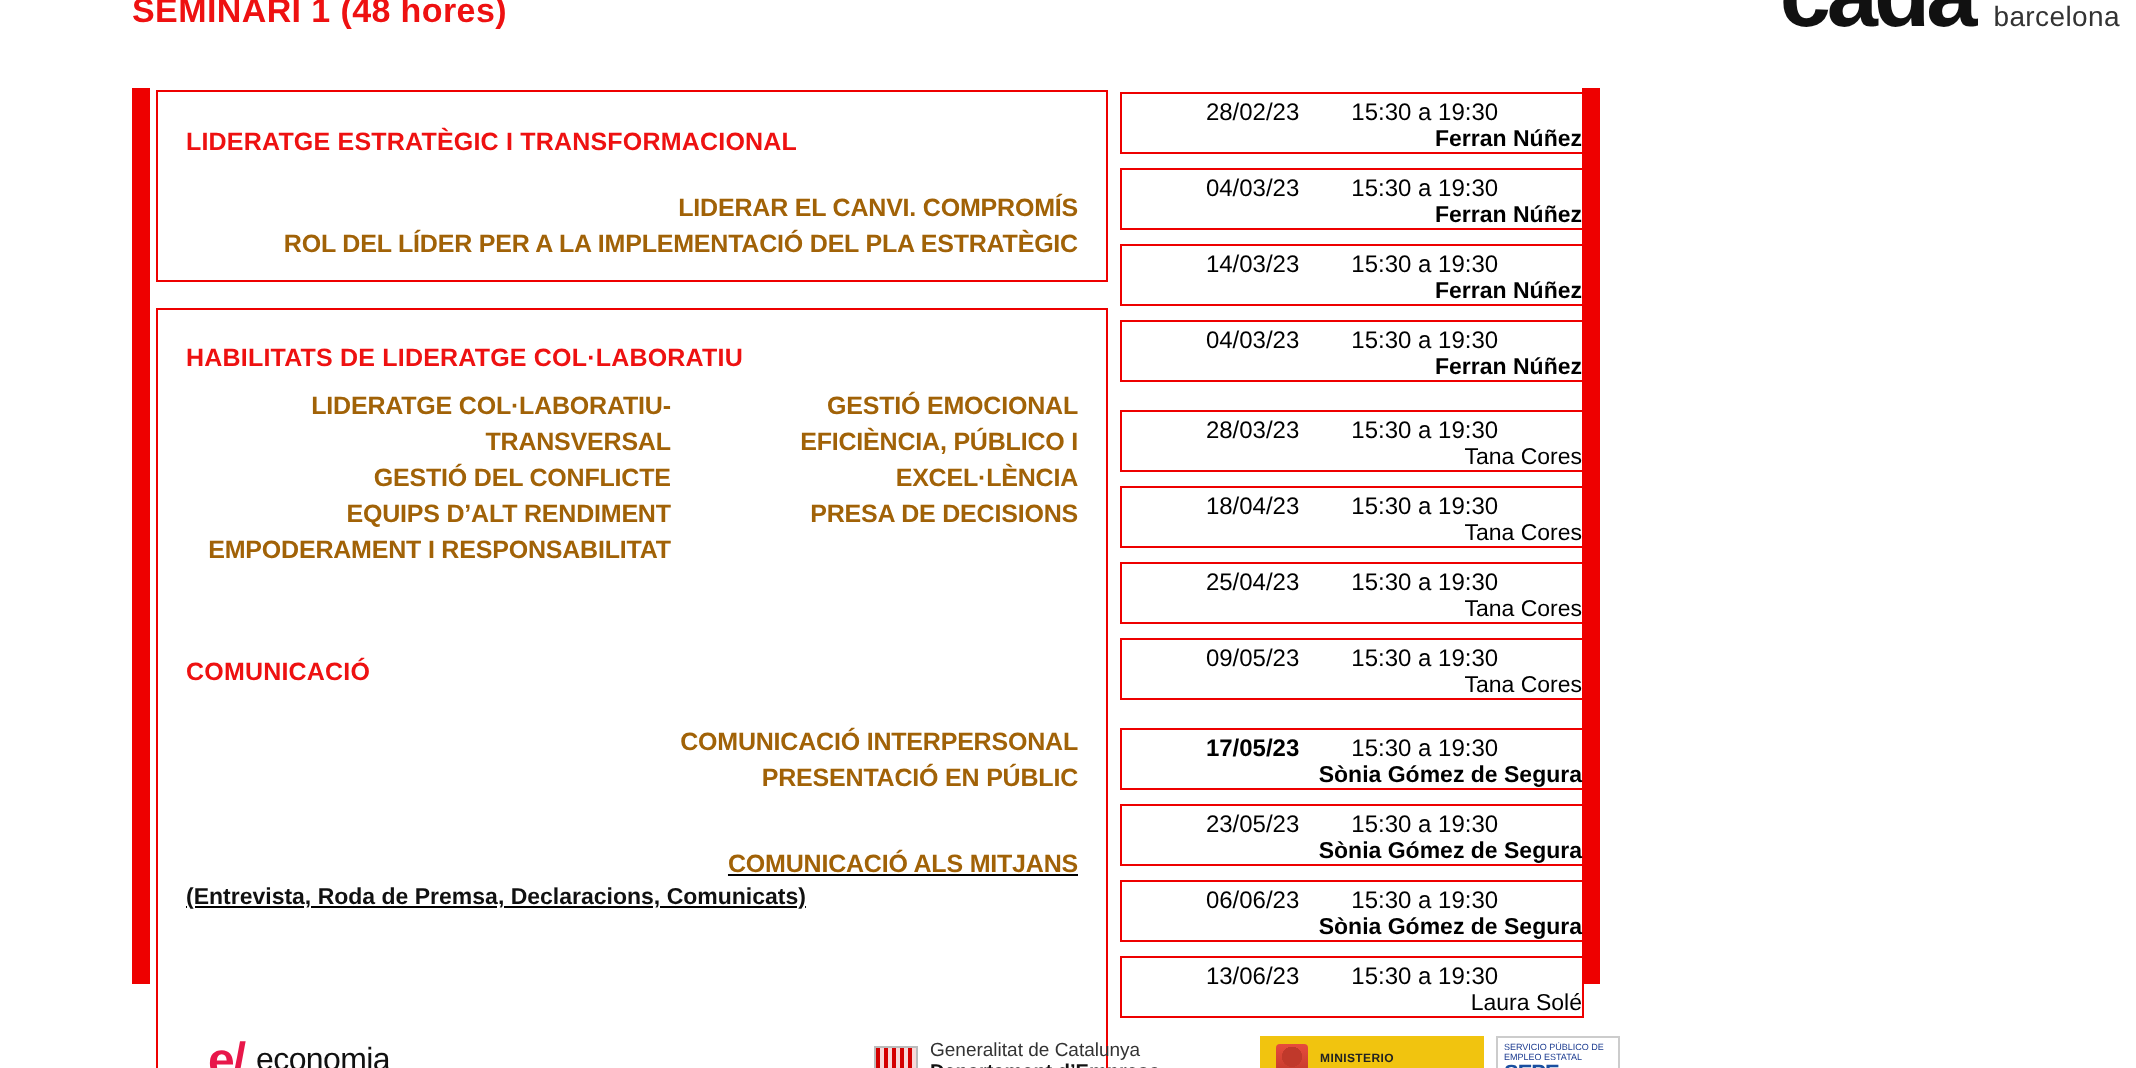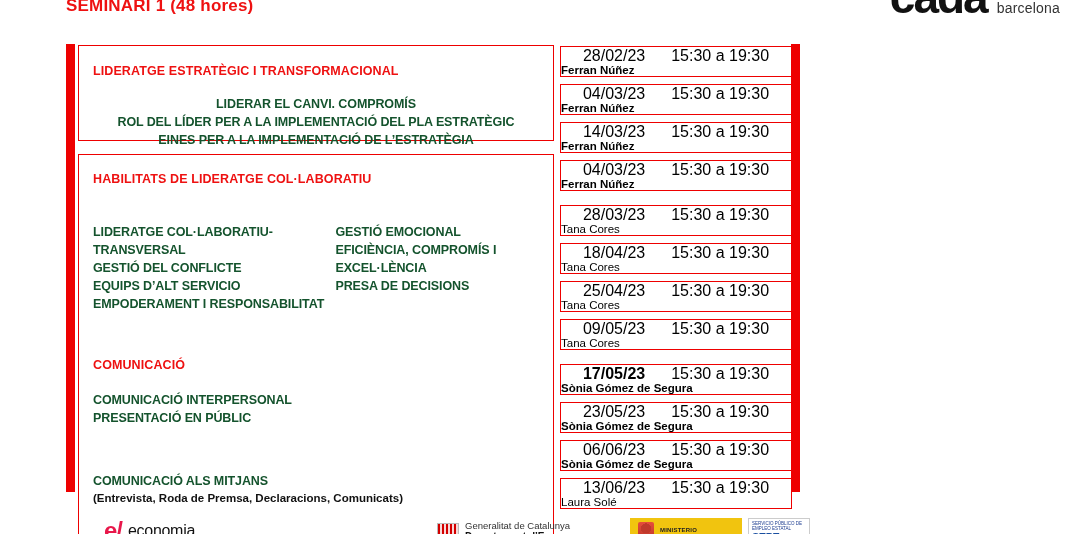--- a/index.html
+++ b/index.html
@@ -108,38 +108,39 @@
   .topic-heading {
     color: #ee1111;
     font-size: 12.5px;
     font-weight: bold;
     letter-spacing: 0.1px;
     line-height: 15px;
   }
   .topic-line {
     font-size: 12.5px;
     font-weight: bold;
-    color: #14532d;
+    color: #a16207;
     line-height: 18px;
     letter-spacing: -0.1px;
+    text-align: right;
   }
   #strategic-lines {
     margin-top: 16px;
     text-align: center;
   }
   #collab-columns {
-    margin-top: 36px;
+    margin-top: 7px;
     display: flex;
   }
   #collab-col-a { width: 250px; }
   #collab-col-b { width: 210px; }
   #collab-col-b .topic-line:first-child { }
   #comm-heading { margin-top: 45px; }
   #comm-lines-a  { margin-top: 18px; }
-  #comm-lines-b  { margin-top: 45px; }
+  #comm-lines-b  { margin-top: 25px; text-decoration: underline; }
   .note-line {
     font-size: 11.5px;
     font-weight: bold;
     color: #111111;
     line-height: 17px;
   }
 
   
   #schedule-col {
     position: absolute;
@@ -152,29 +153,29 @@
     box-sizing: border-box;
     height: 31px;
     margin-bottom: 7px;
     background: #ffffff;
     padding-top: 2px;
   }
   .session-row1 {
     display: flex;
     justify-content: center;
     gap: 26px;
-    font-size: 16px;
+    font-size: 12px;
     line-height: 14px;
     font-weight: normal;
     color: #000000;
     white-space: nowrap;
   }
   .session.highlight .session-row1 .sess-date { font-weight: bold; }
   .session-row2 {
-    text-align: left;
+    text-align: right;
     font-size: 11.5px;
     line-height: 14px;
     font-weight: bold;
     color: #000000;
     white-space: nowrap;
   }
   .session.plain .session-row2 { font-weight: normal; }
 
   
   .group-gap { margin-bottom: 14px; }
@@ -274,37 +275,36 @@
 <div class="rail" id="rail-right"></div>
 <div id="top-rule"></div>
 
 <div id="left-col">
 
   <div class="topic-box" id="box-strategic">
     <div class="topic-heading">LIDERATGE  ESTRATÈGIC  I TRANSFORMACIONAL</div>
     <div id="strategic-lines">
       <div class="topic-line">LIDERAR EL CANVI. COMPROMÍS</div>
       <div class="topic-line">ROL DEL LÍDER PER A LA IMPLEMENTACIÓ DEL PLA ESTRATÈGIC</div>
-      <div class="topic-line">EINES PER A LA IMPLEMENTACIÓ DE L’ESTRATÈGIA</div>
     </div>
   </div>
 
   <div class="topic-box" id="box-collab">
     <div class="topic-heading">HABILITATS DE LIDERATGE COL·LABORATIU</div>
 
     <div id="collab-columns">
       <div id="collab-col-a">
         <div class="topic-line">LIDERATGE COL·LABORATIU-TRANSVERSAL</div>
         <div class="topic-line">GESTIÓ DEL CONFLICTE</div>
-        <div class="topic-line">EQUIPS D’ALT SERVICIO</div>
+        <div class="topic-line">EQUIPS D’ALT RENDIMENT</div>
         <div class="topic-line">EMPODERAMENT I RESPONSABILITAT</div>
       </div>
       <div id="collab-col-b">
         <div class="topic-line">GESTIÓ EMOCIONAL</div>
-        <div class="topic-line">EFICIÈNCIA, COMPROMÍS I EXCEL·LÈNCIA</div>
+        <div class="topic-line">EFICIÈNCIA, PÚBLICO I EXCEL·LÈNCIA</div>
         <div class="topic-line">PRESA DE DECISIONS</div>
       </div>
     </div>
 
     <div class="topic-heading" id="comm-heading">COMUNICACIÓ</div>
 
     <div id="comm-lines-a">
       <div class="topic-line">COMUNICACIÓ INTERPERSONAL</div>
       <div class="topic-line">PRESENTACIÓ EN PÚBLIC</div>
     </div>

